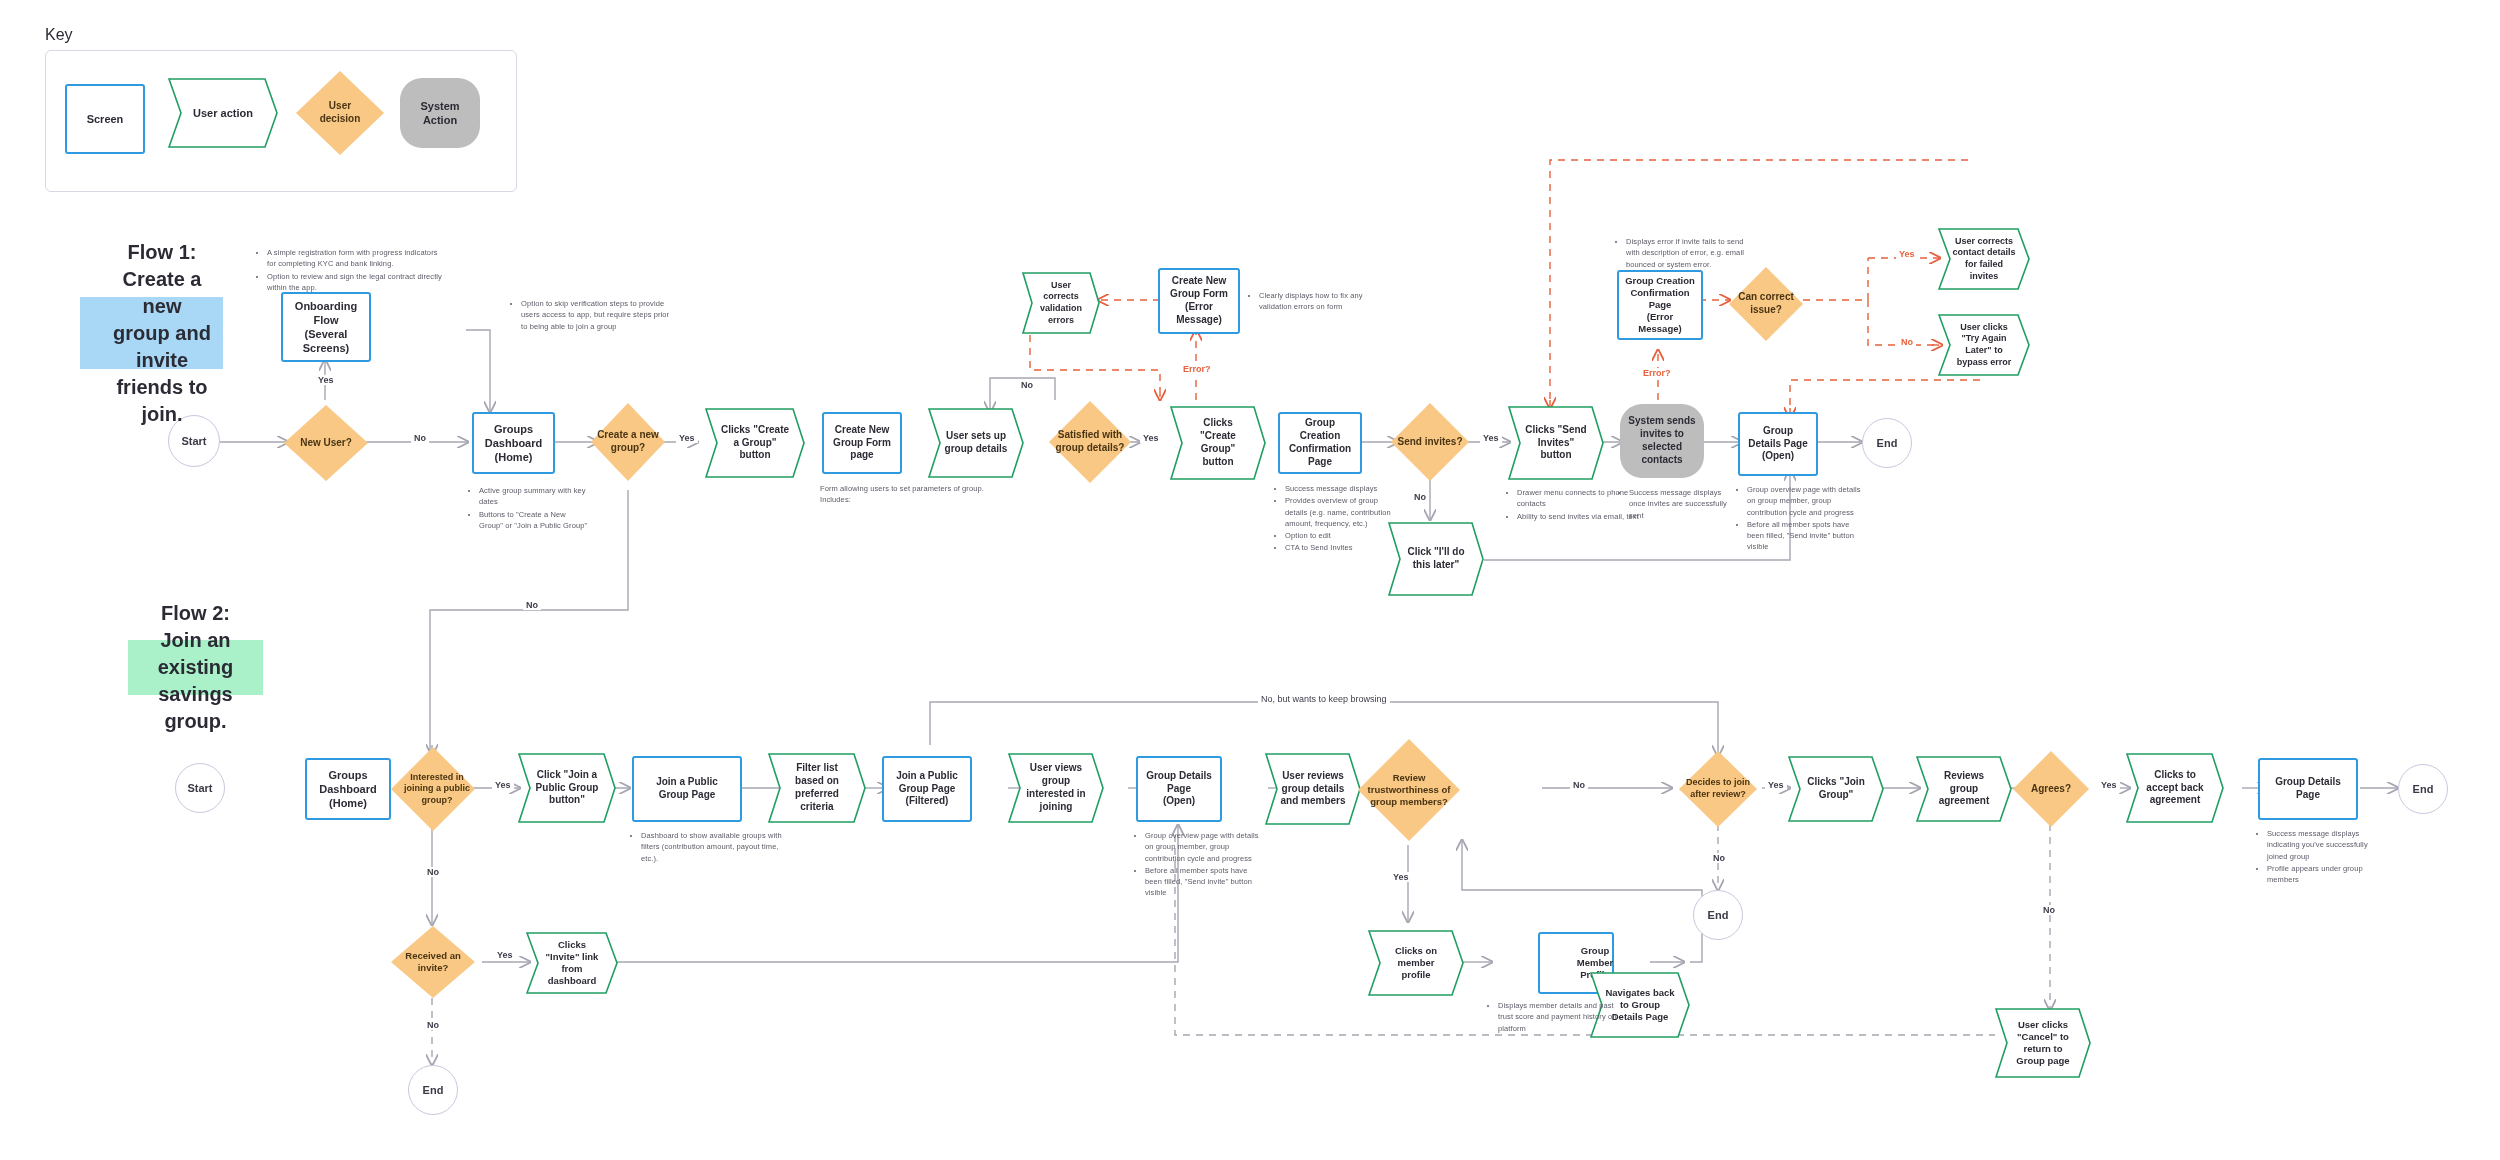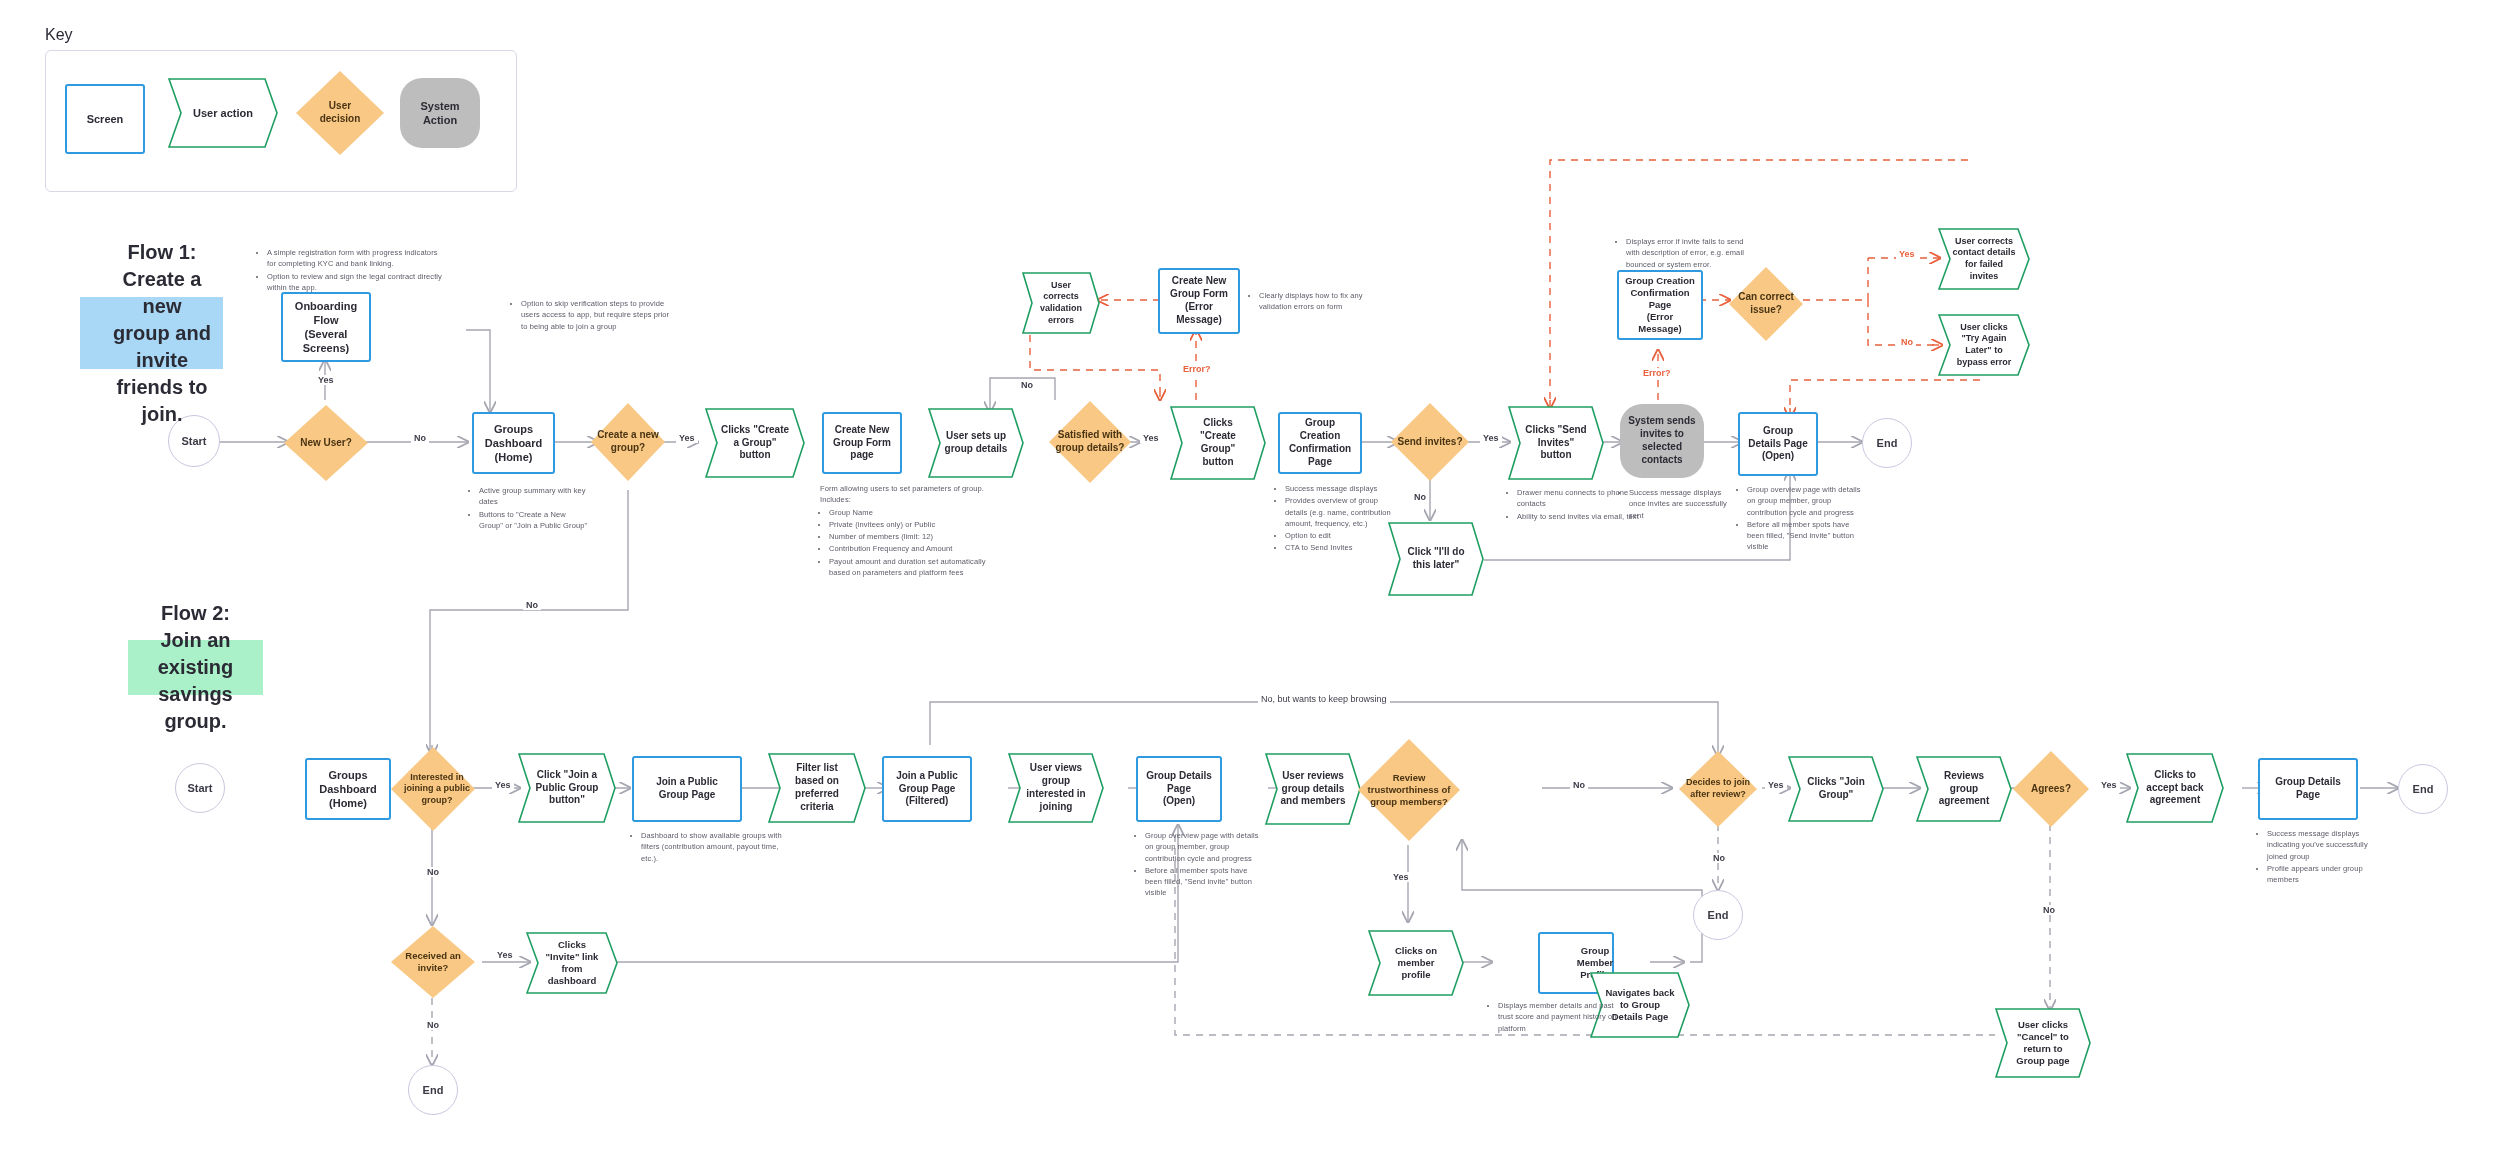--- a/index.html
+++ b/index.html
@@ -244,27 +244,20 @@
       <polygon points="1,1 88,1 99,35 88,69 1,69 12,35" fill="#fff" stroke="#1f9e62" stroke-width="1.6"></polygon>
     </svg>
     <span style="font-size:10px">Clicks "Create a Group" button</span>
   </div>
 
   <div class="node screen" style="left:822px;top:412px;width:80px;height:62px;">
     <span style="font-size:10px">Create New Group Form page</span>
   </div>
   <div class="note" style="left:820px;top:483px;width:170px;">
     <p>Form allowing users to set parameters of group. Includes:</p>
-    <ul>
-      <li>Group Name</li>
-      <li>Private (invitees only) or Public</li>
-      <li>Number of members (limit: 12)</li>
-      <li>Contribution Frequency and Amount</li>
-      <li>Payout amount and duration set automatically based on parameters and platform fees</li>
-    </ul>
   </div>
 
   <div class="node action" style="left:928px;top:408px;width:96px;height:70px;">
     <svg class="poly" viewBox="0 0 96 70" preserveAspectRatio="none">
       <polygon points="1,1 84,1 95,35 84,69 1,69 12,35" fill="#fff" stroke="#1f9e62" stroke-width="1.6"></polygon>
     </svg>
     <span style="font-size:10px">User sets up group details</span>
   </div>
 
   <div class="node decision" style="left:1048px;top:400px;width:84px;height:84px;">

